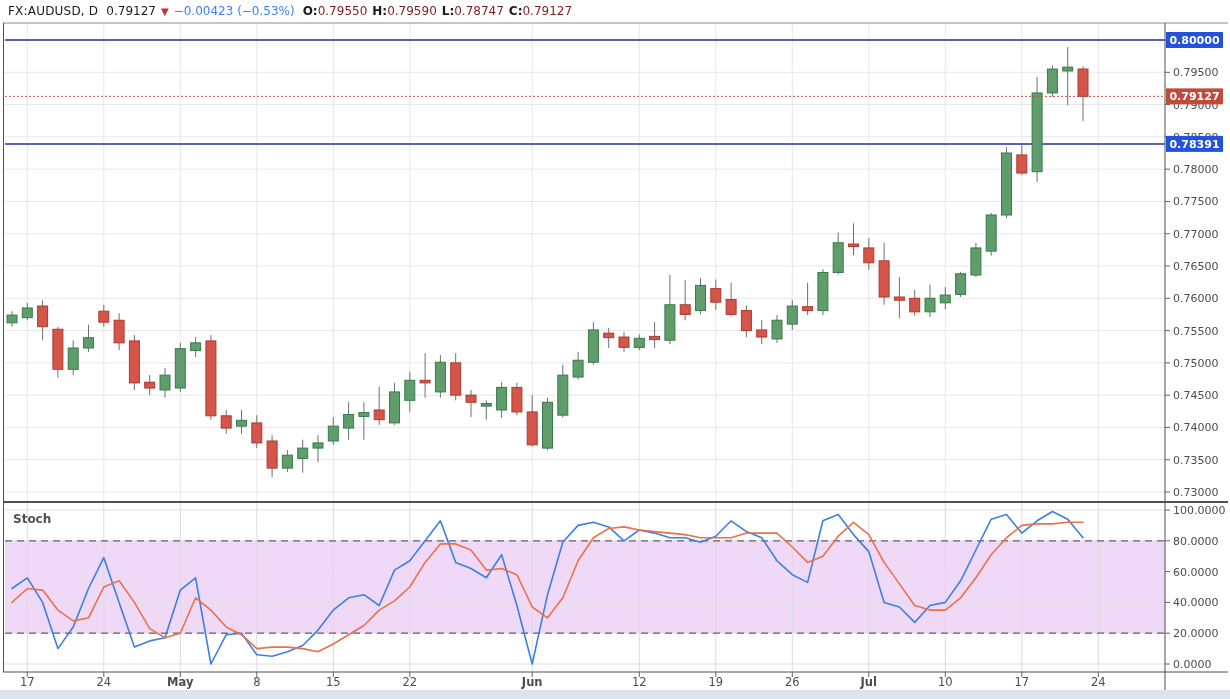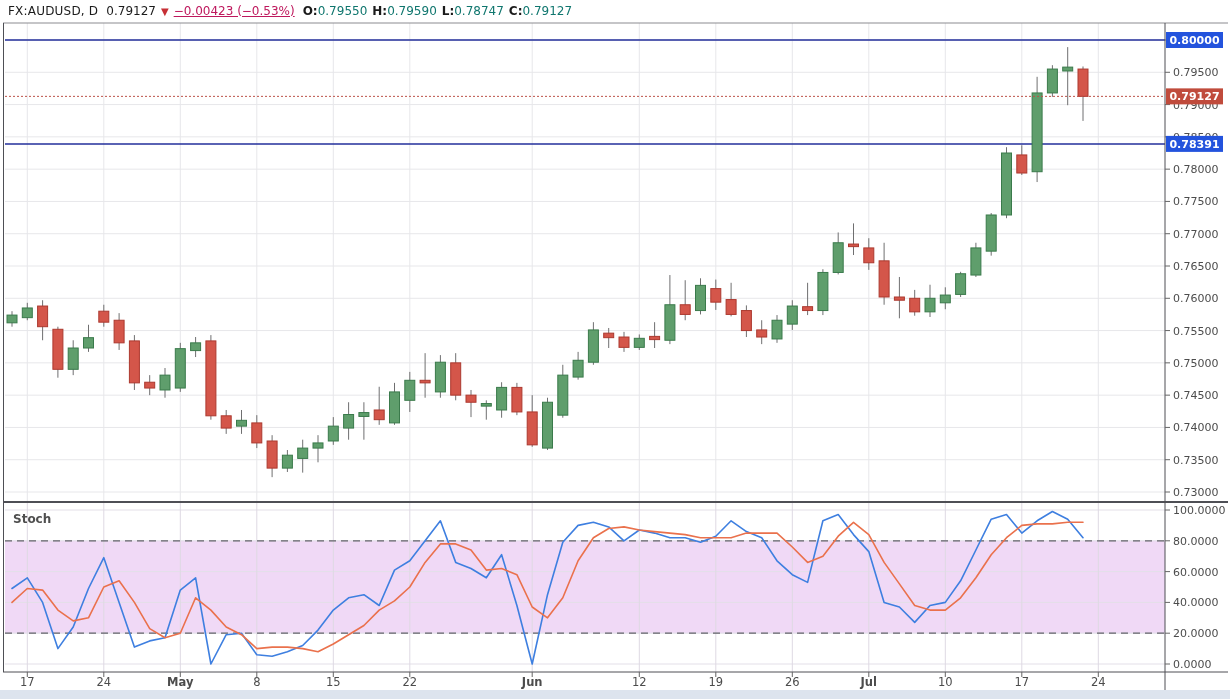--- a/index.html
+++ b/index.html
@@ -5,24 +5,24 @@
   html,body{margin:0;padding:0;background:#fff;}
   .stage{position:relative;width:1230px;height:699px;background:#ffffff;
          font-family:"DejaVu Sans","Liberation Sans",sans-serif;overflow:hidden;}
   .hdr{position:absolute;left:8px;top:2px;height:17px;display:flex;align-items:center;
        font-size:12px;color:#1b1b1b;white-space:pre;z-index:5;}
   .hdr .sym{font-weight:normal;letter-spacing:0.2px;}
   .hdr .sp{width:8px;}
   .hdr .sps{width:5px;}
   .hdr .last{color:#1b1b1b;}
   .hdr .dir{color:#c62f35;font-size:10px;transform:translateY(0.5px);}
-  .hdr .chg{color:#be185d;text-decoration:underline;}
+  .hdr .chg{color:#3b82f6;}
   .hdr .pair{display:flex;}
   .hdr .lbl{font-weight:bold;color:#1b1b1b;}
-  .hdr .val{color:#0f766e;}
+  .hdr .val{color:#7f1d1d;}
   svg{position:absolute;left:0;top:0;}
 </style>
 </head>
 <body>
 
 <div class="stage">
   <div class="hdr">
     <span class="sym">FX:AUDUSD, D</span><span class="sp"></span><span class="last">0.79127</span><span class="sps"></span><span class="dir">▼</span><span class="sps"></span><span class="chg">−0.00423 (−0.53%)</span><span class="sp"></span><span class="pair"><span class="lbl">O:</span><span class="val">0.79550</span></span><span class="sps"></span><span class="pair"><span class="lbl">H:</span><span class="val">0.79590</span></span><span class="sps"></span><span class="pair"><span class="lbl">L:</span><span class="val">0.78747</span></span><span class="sps"></span><span class="pair"><span class="lbl">C:</span><span class="val">0.79127</span></span>
   </div>
   <svg id="chart" width="1230" height="699" viewBox="0 0 1230 699">

